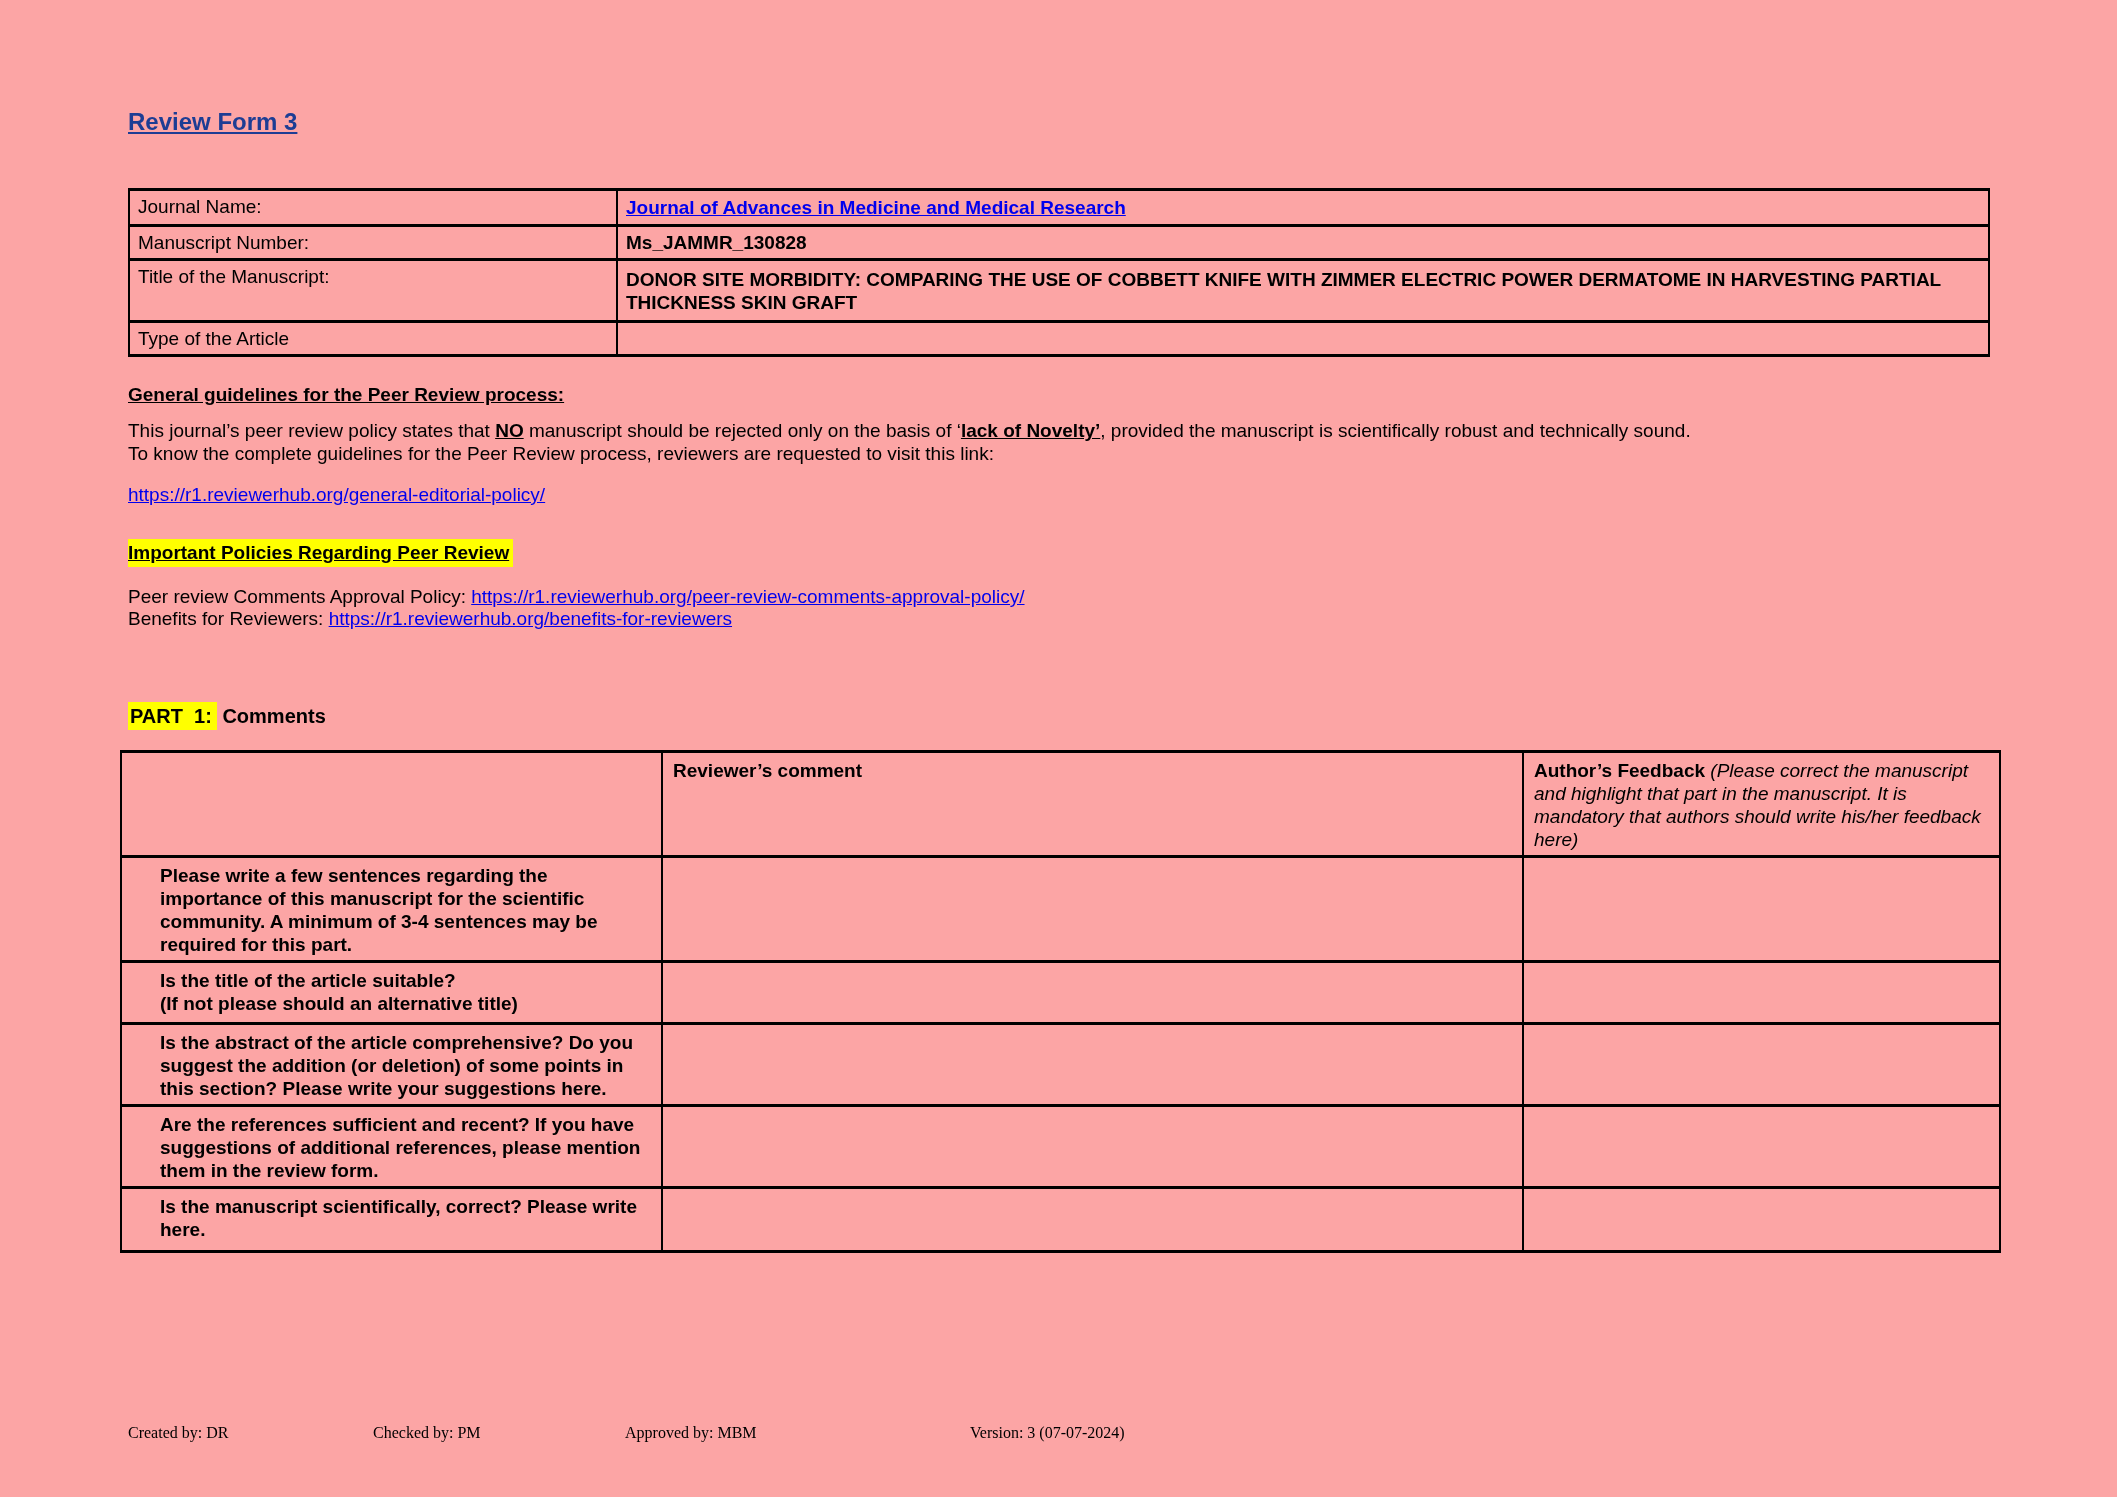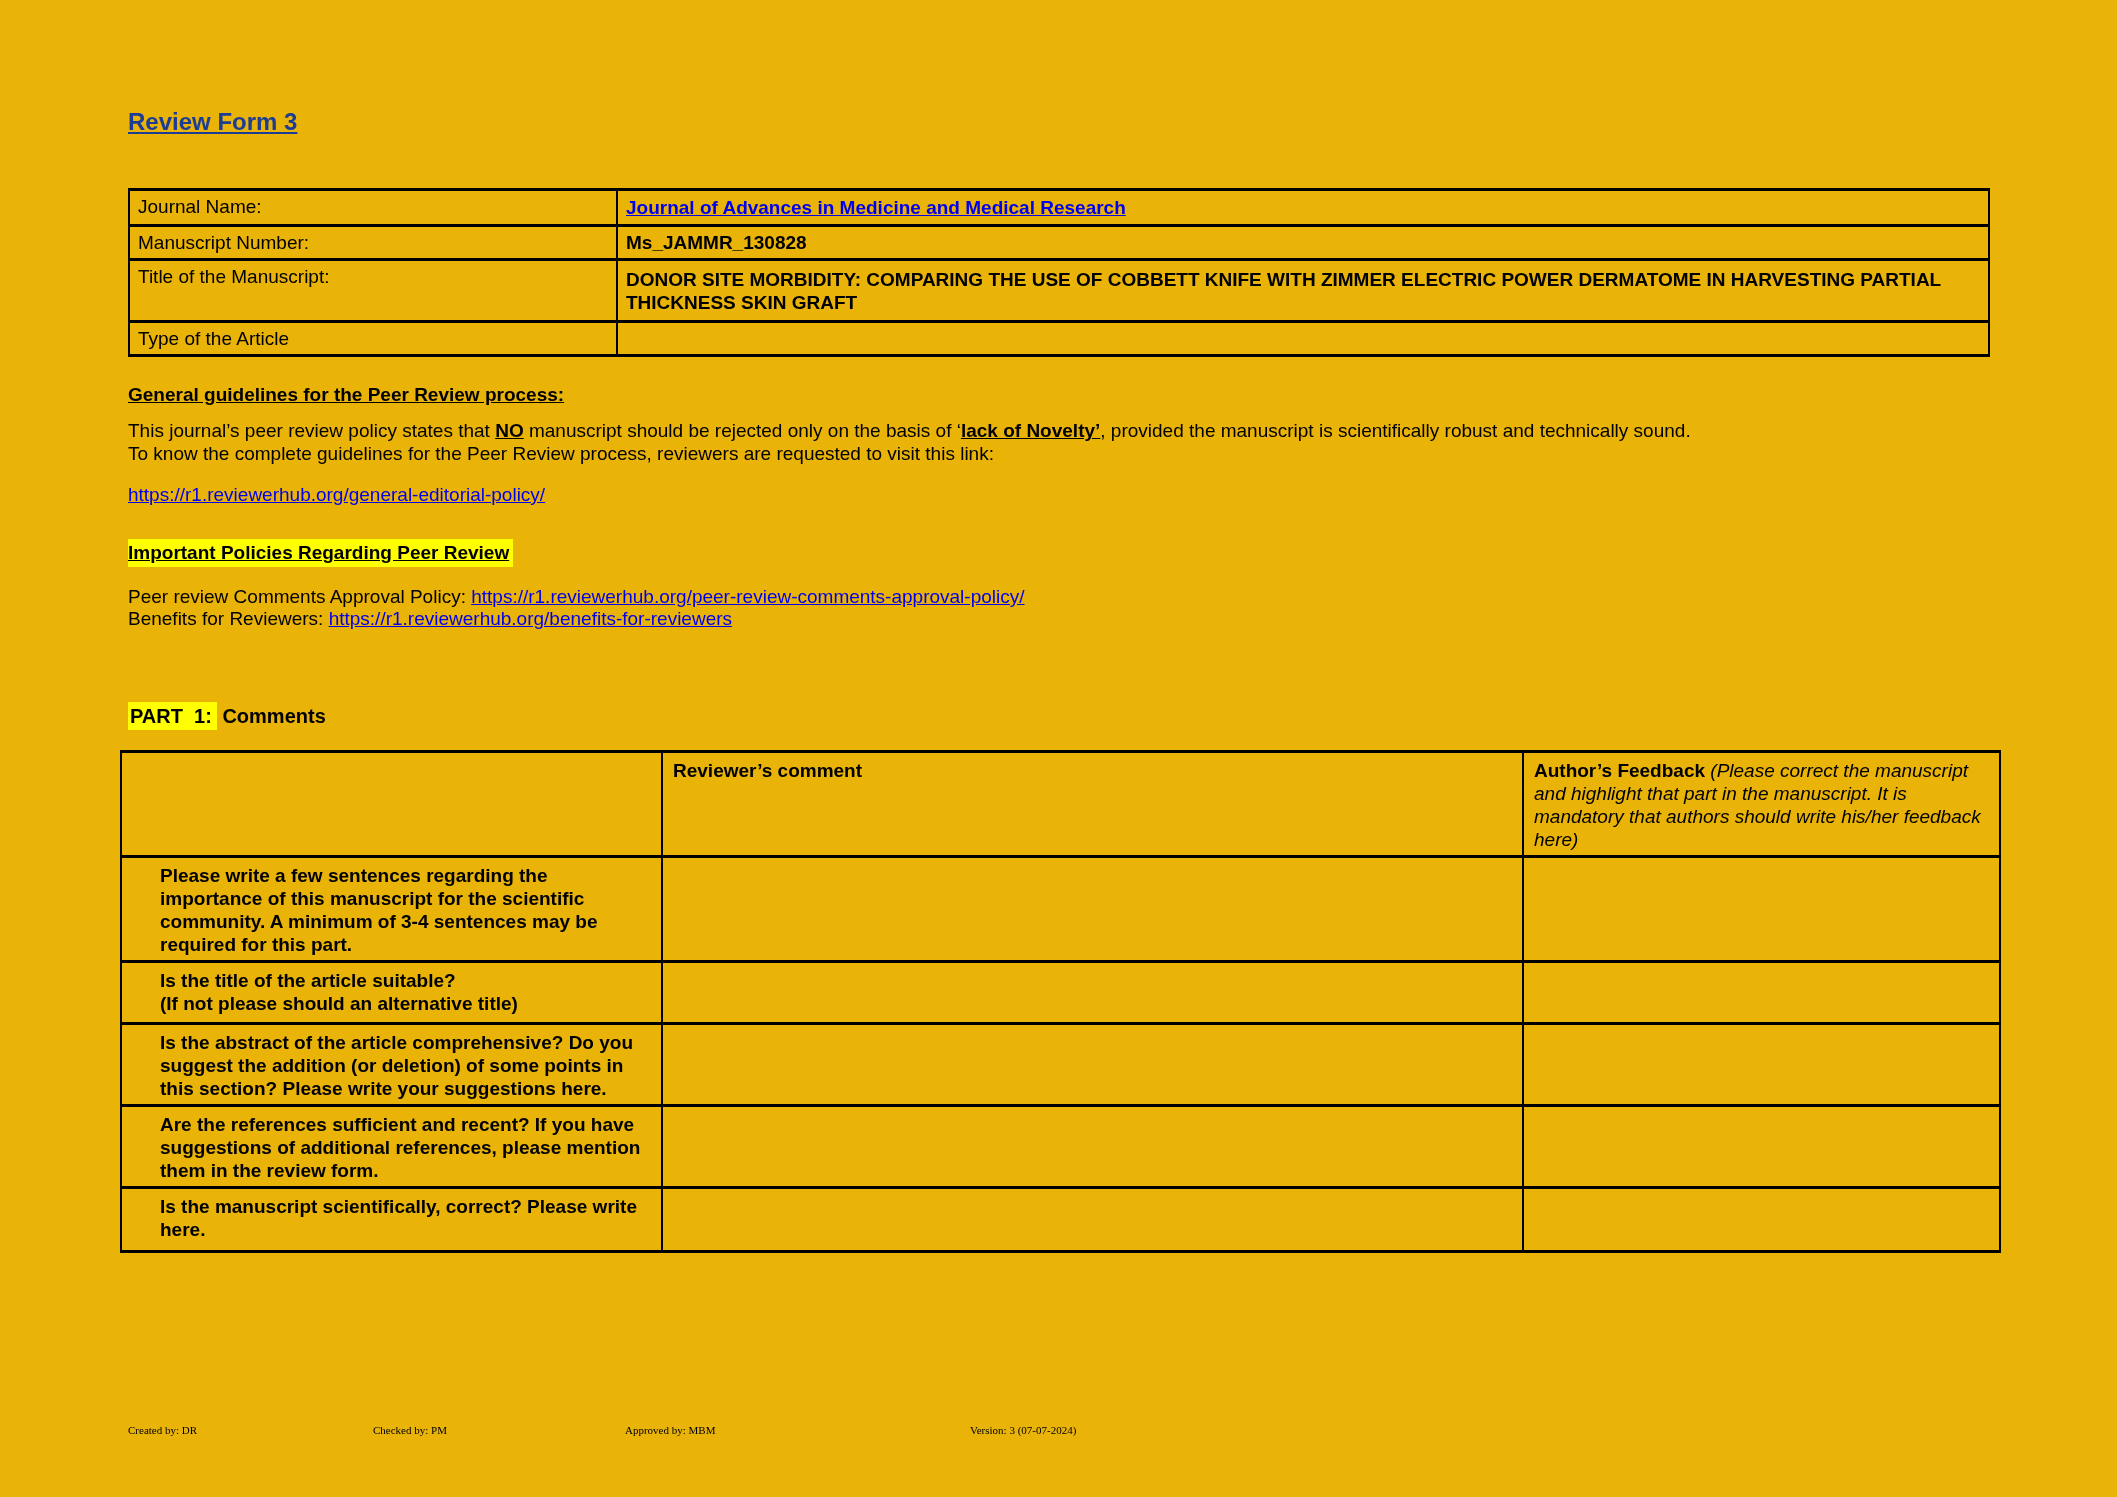--- a/index.html
+++ b/index.html
@@ -1,19 +1,19 @@
 <!DOCTYPE html>
 <html><head>
 <meta charset="utf-8">
 <style>
   html,body{margin:0;padding:0;background:#ffffff;}
   .page{
     position:relative;
     width:2117px;height:1497px;
-    background:#eab308;
+    background:#fca5a5;
     font-family:"Liberation Sans","DejaVu Sans",sans-serif;
     color:#000000;
     overflow:hidden;
   }
   .abs{position:absolute;}
 
   
   .doc-title{
     font-size:24px;font-weight:bold;text-decoration:underline;
     color:#1d3d94;white-space:nowrap;
@@ -70,21 +70,21 @@
   }
   table.comments td.hdr2{font-weight:bold;}
   .fb-bold{font-weight:bold;}
   .fb-italic{font-style:italic;}
   col.c1{width:541px;} col.c2{width:861px;} col.c3{width:477px;}
 
   
   .footer-item{
     position:absolute;
     font-family:"Liberation Serif","DejaVu Serif",serif;
-    font-size:11px;white-space:nowrap;
+    font-size:16px;white-space:nowrap;
   }
 </style>
 </head>
 <body>
 
 <div class="page">
 
   <div class="abs doc-title" style="left:128px;top:108px;">Review Form 3</div>
 
   <table class="meta abs" style="left:128px;top:188px;">

